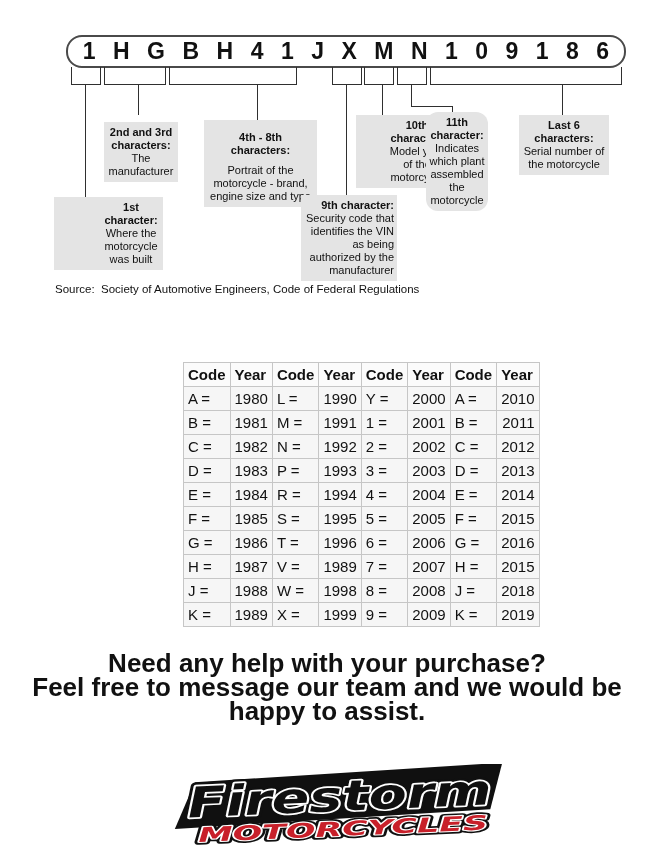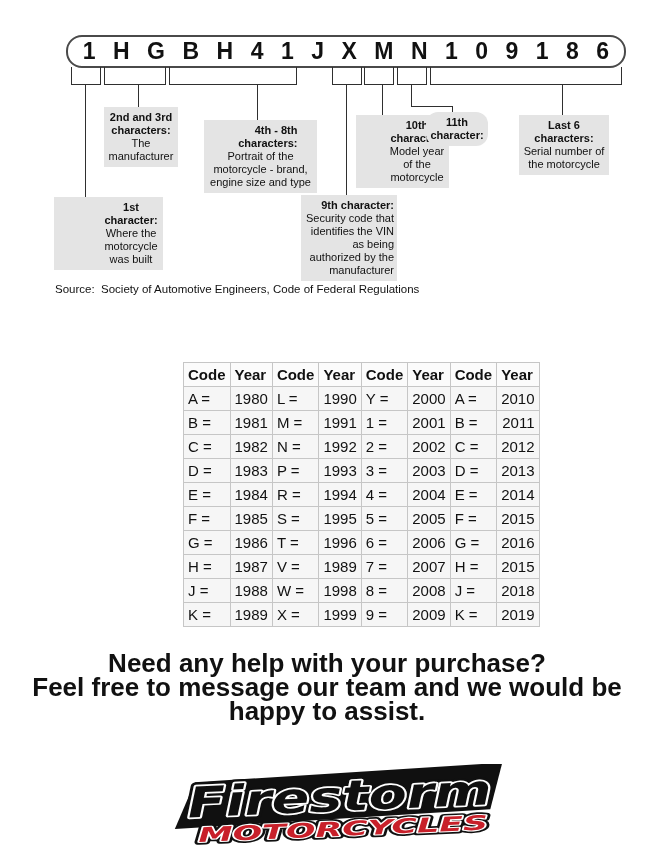--- a/index.html
+++ b/index.html
@@ -18,21 +18,21 @@
   
   .bracket{position:absolute;top:67px;height:17px;border:1px solid #2f2f2f;border-top:none;}
   .stem{position:absolute;width:1px;background:#2f2f2f;}
   .stem-h{position:absolute;height:1px;background:#2f2f2f;}
   
   .label-box{
     position:absolute;background:#e4e4e4;text-align:center;
     font-size:11px;line-height:13px;padding:4px 3px;
   }
   .box-heading{font-weight:700;}
-  .label-box.fourth .box-heading{max-width:74px;margin:0 auto;text-align:right;}
+  .label-box.fourth .box-heading{max-width:74px;margin:7px auto;}
   
   .source-line{position:absolute;left:55px;top:283px;font-size:11.5px;white-space:pre-wrap;}
   
   .table-wrap{position:absolute;left:183px;top:362px;}
   table.year-table{border-collapse:collapse;font-size:15px;}
   .year-table th,.year-table td{
     border:1px solid #c6c6c6;background:#f6f6f6;
     padding:4px 4px;line-height:15px;
   }
   .year-table th{background:#fbfbfb;font-weight:700;text-align:left;}
@@ -88,21 +88,21 @@
   <div class="stem" style="left:411px;top:84px;height:22px;"></div>
   <div class="stem-h" style="left:411px;top:106px;width:42px;"></div>
   <div class="stem" style="left:452px;top:106px;height:6px;"></div>
   <div class="stem" style="left:562px;top:84px;height:31px;"></div>
 
   <div class="label-box" style="left:54px;top:197px;width:58px;padding-left:48px;">
     <div class="box-heading">1st character:</div>
     <div class="box-body">Where the motorcycle was built</div>
   </div>
 
-  <div class="label-box" style="left:104px;top:107px;width:68px;">
+  <div class="label-box" style="left:104px;top:122px;width:68px;">
     <div class="box-heading">2nd and 3rd characters:</div>
     <div class="box-body">The manufacturer</div>
   </div>
 
   <div class="label-box fourth" style="left:204px;top:120px;width:107px;">
     <div class="box-heading">4th - 8th characters:</div>
     <div class="box-body">Portrait of the motorcycle - brand, engine size and type</div>
   </div>
 
   <div class="label-box" style="left:301px;top:195px;width:90px;text-align:right;">
@@ -110,20 +110,21 @@
     <div class="box-body">Security code that identifies the VIN as being authorized by the manufacturer</div>
   </div>
 
   <div class="label-box" style="left:356px;top:115px;width:58px;padding-left:32px;">
     <div class="box-heading">10th character:</div>
     <div class="box-body">Model year of the motorcycle</div>
   </div>
 
   <div class="label-box" style="left:426px;top:112px;width:56px;border-radius:12px;">
     <div class="box-heading">11th character:</div>
+    <div class="box-body">Indicates which plant assembled the motorcycle</div>
   </div>
 
   <div class="label-box" style="left:519px;top:115px;width:84px;">
     <div class="box-heading">Last 6 characters:</div>
     <div class="box-body">Serial number of the motorcycle</div>
   </div>
 
   <div class="source-line">Source:  Society of Automotive Engineers, Code of Federal Regulations</div>
 
   <div class="table-wrap">

